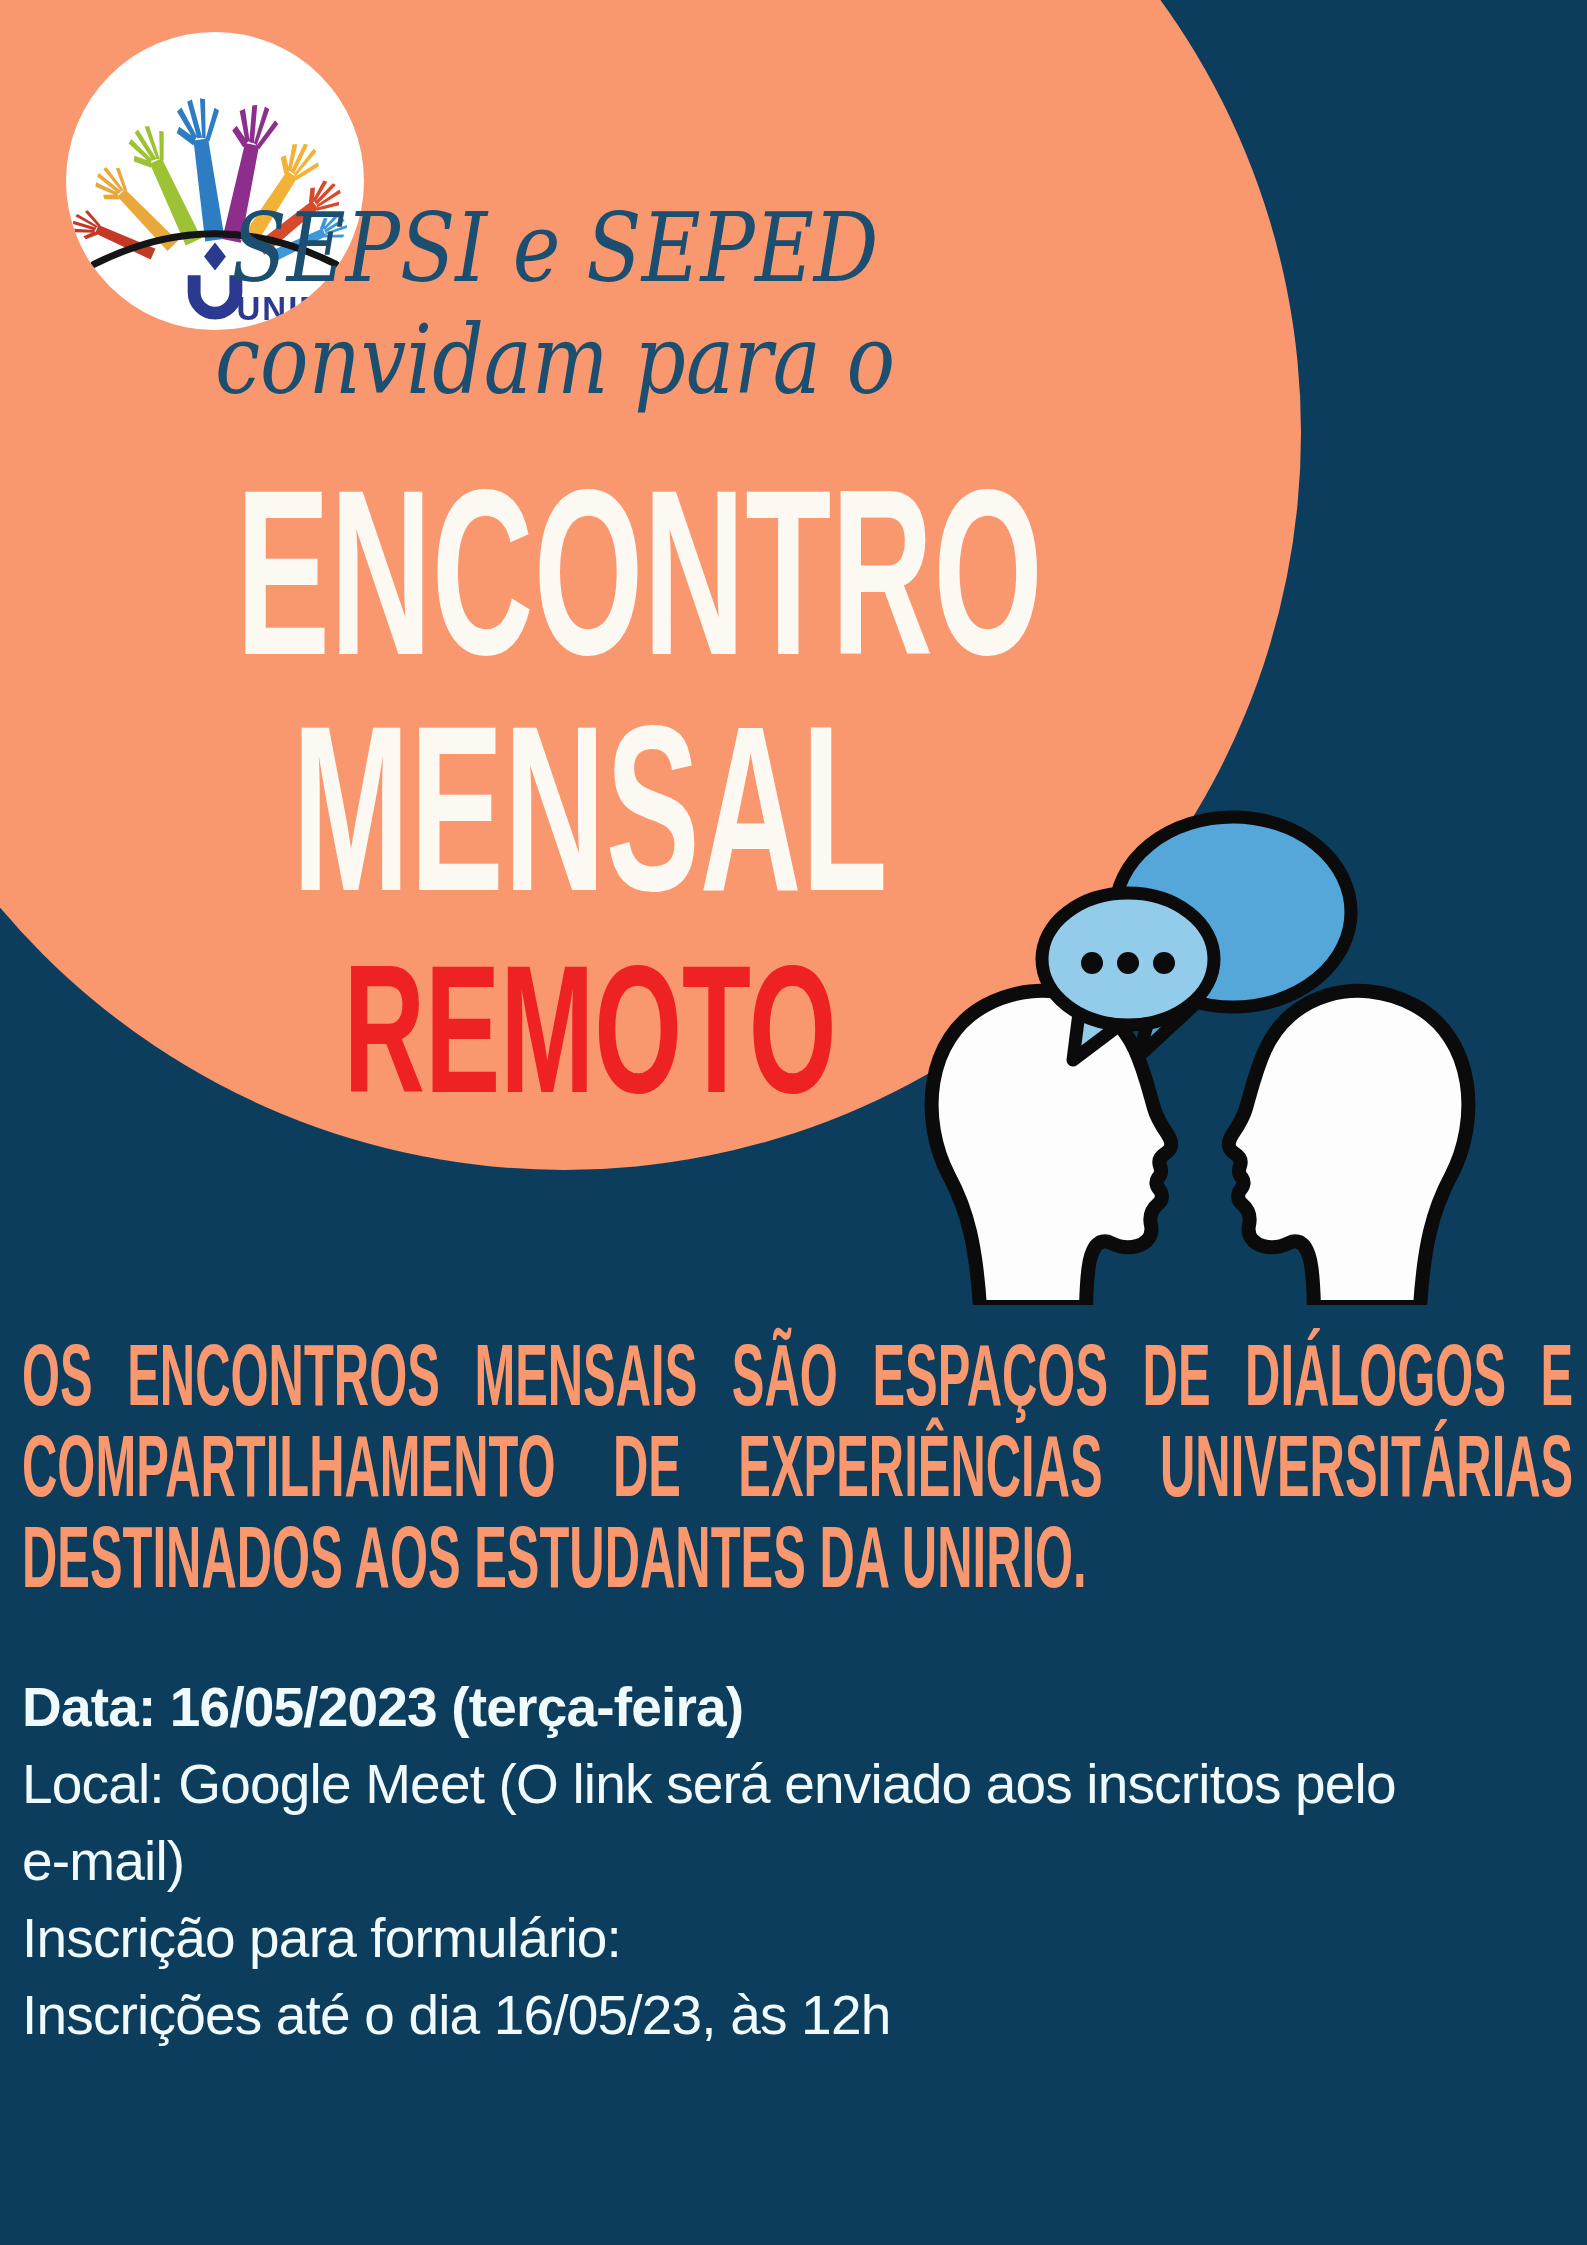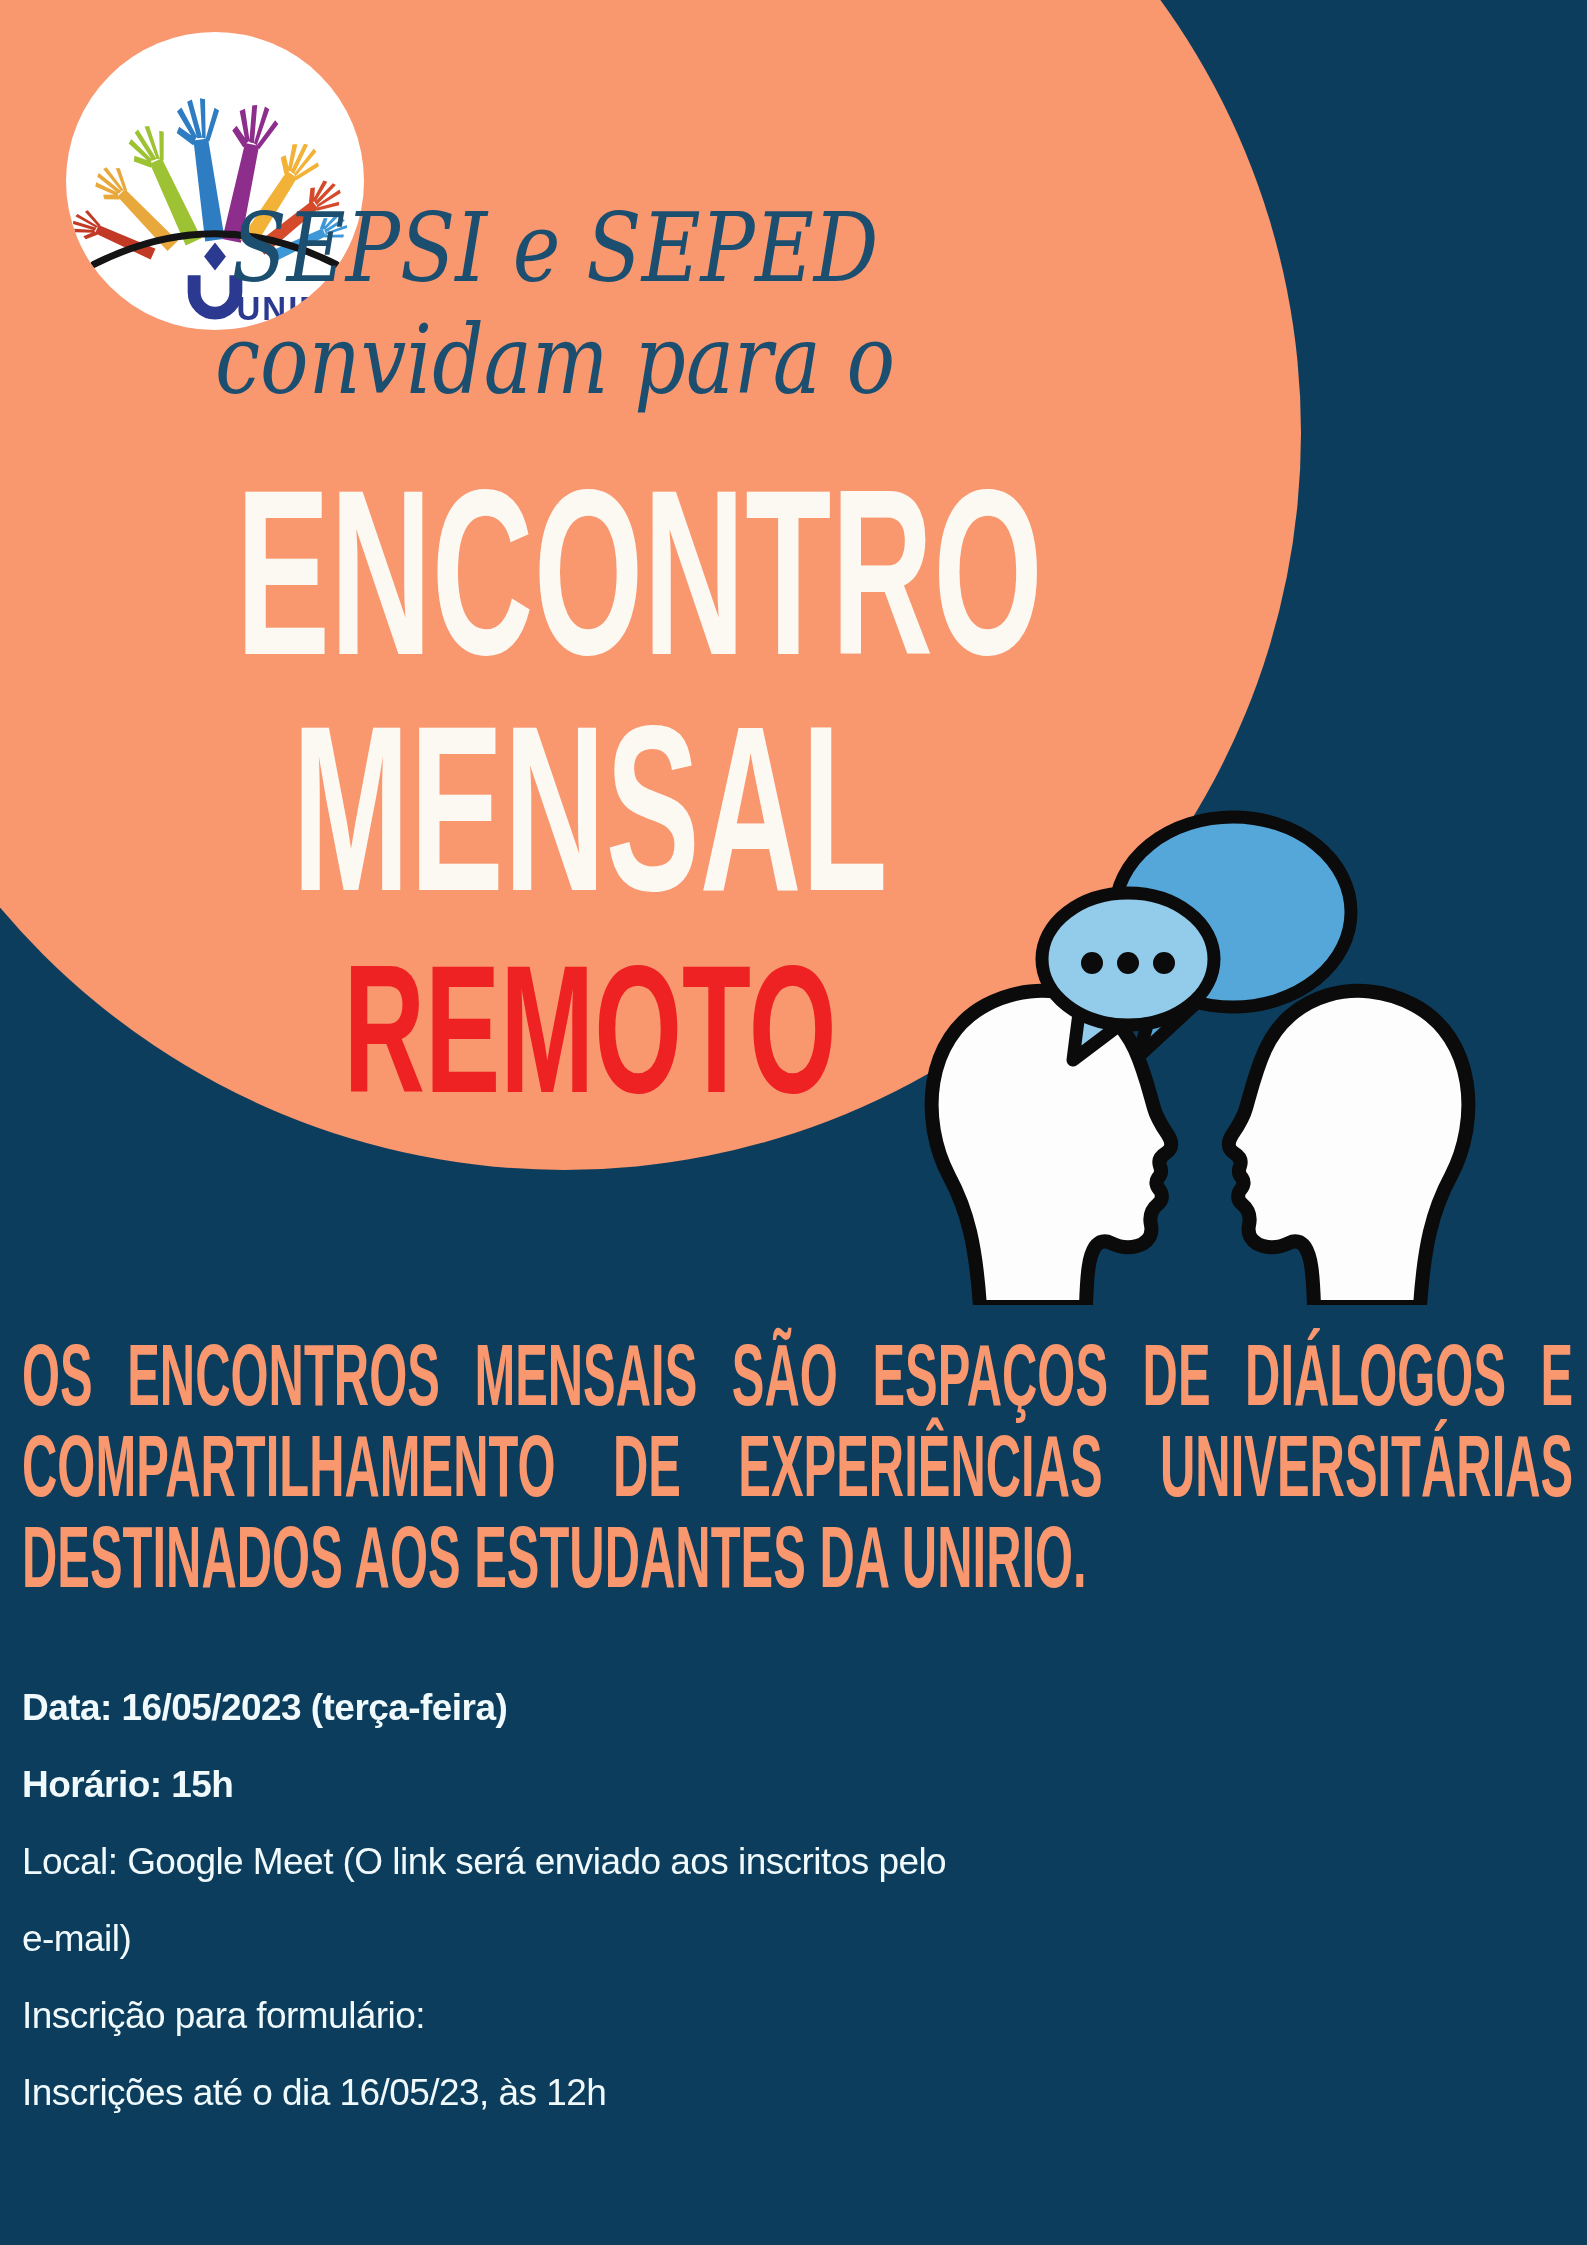--- a/index.html
+++ b/index.html
@@ -50,21 +50,21 @@
   .body-copy{
     position:absolute;left:22px;top:1329px;width:2790px;
     font-weight:bold;font-size:88px;line-height:91px;
     color:var(--body-text,#F9976F);
     transform:scaleX(.556);transform-origin:0 0;
   }
   .body-copy .just{text-align:justify;text-align-last:justify;}
   
   .details{
     position:absolute;left:22px;top:1669px;width:1560px;
-    font-size:37px;line-height:77px;letter-spacing:-.015em;
+    font-size:55px;line-height:77px;letter-spacing:-.015em;
     color:var(--details-text,#F0FAFC);
   }
   .details div{white-space:nowrap;}
   .details .bold{font-weight:bold;}
 </style>
 </head>
 <body>
 
 <div class="poster">
 
@@ -150,20 +150,19 @@
   </svg>
 
   <div class="body-copy">
     <div class="just">OS ENCONTROS MENSAIS SÃO ESPAÇOS  DE DIÁLOGOS E</div>
     <div class="just">COMPARTILHAMENTO DE EXPERIÊNCIAS UNIVERSITÁRIAS</div>
     <div>DESTINADOS AOS ESTUDANTES DA UNIRIO.</div>
   </div>
 
   <div class="details">
     <div class="bold">Data: 16/05/2023 (terça-feira)</div>
-    <div class="bold">Horário: 15h</div>
     <div>Local: Google Meet (O link será enviado aos inscritos pelo</div>
     <div>e-mail)</div>
     <div>Inscrição para formulário:</div>
     <div>Inscrições até o dia 16/05/23, às 12h</div>
   </div>
 
 </div>
 
 </body></html>

